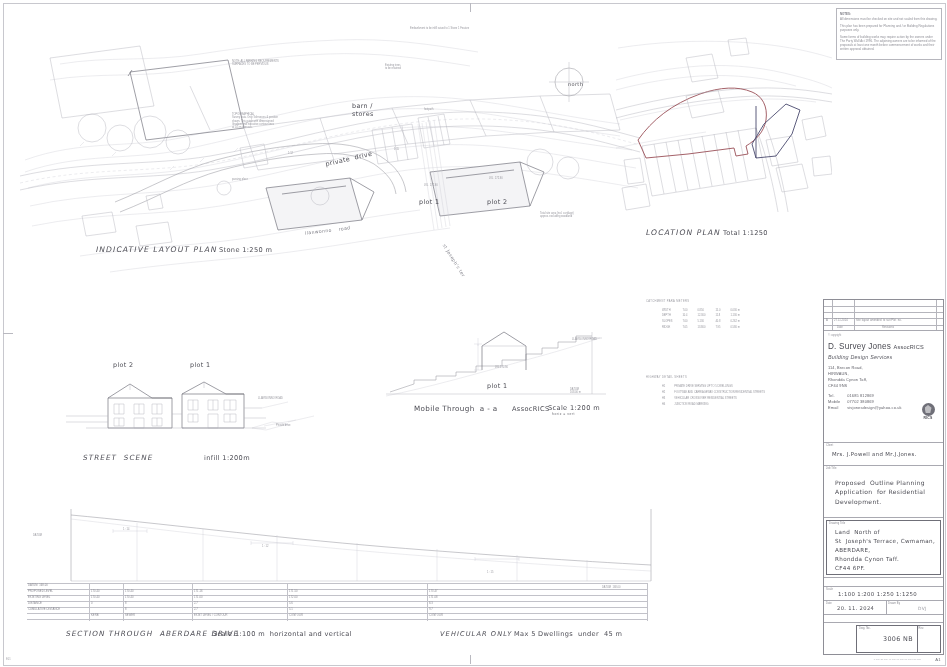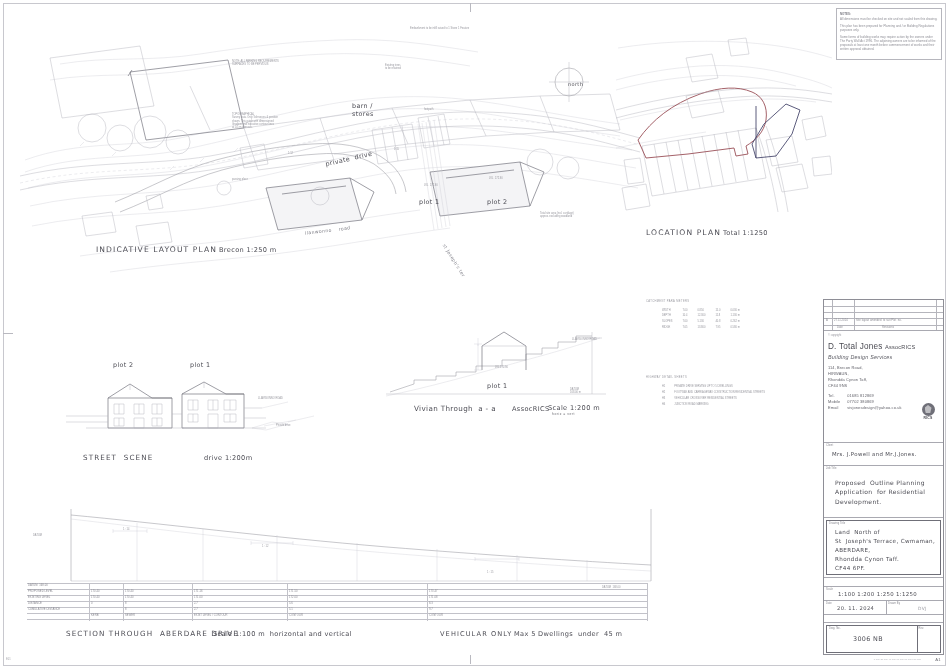--- a/index.html
+++ b/index.html
@@ -2,21 +2,21 @@
 <html><head>
 <meta charset="utf-8">
 <style>
   html,body{margin:0;padding:0;background:#ffffff;}
   body{width:947px;height:667px;overflow:hidden;
        font-family:"Liberation Sans","DejaVu Sans",sans-serif;color:#5a5a60;}
   #sheet{position:relative;width:947px;height:667px;background:#fff;}
 
   .abs{position:absolute;}
   .lbl{position:absolute;white-space:pre;color:#6b6b72;letter-spacing:.5px;}
-  .lbl.cap{letter-spacing:1.1px;}
+  .lbl.cap{letter-spacing:1.1px;font-style:italic;}
   .xtiny{font-size:2.6px;color:#97979e;letter-spacing:0;line-height:1.3;}
 
   
   .sheetborder{position:absolute;left:3px;top:3px;width:941px;height:661px;
      border:0.6px solid #c8c8ce;}
   .corner{position:absolute;background:#b9b9c0;}
 
   
   #titleblock{position:absolute;left:823px;top:299px;width:121px;height:356px;
      border:0.8px solid #8e8e96;background:#fff;box-sizing:border-box;}
@@ -208,21 +208,21 @@
 approx. excluding woodland</div>
   <div class="lbl xtiny" style="left:385px;top:64px;">Existing trees
 to be retained</div>
   <div class="lbl xtiny" style="left:410px;top:27px;">Embankment to be infill raised to 1 Stone 1 Feature</div>
   <div class="lbl xtiny" style="left:424px;top:108px;">footpath</div>
   <div class="lbl xtiny" style="left:288px;top:152px;">1:12</div>
   <div class="lbl xtiny" style="left:394px;top:148px;">1:15</div>
   <div class="lbl xtiny" style="left:232px;top:178px;">passing place</div>
 
   <div class="lbl handw t-plan cap" style="left:96px;top:245px;">INDICATIVE LAYOUT PLAN</div>
-  <div class="lbl handw t-scale" style="left:219px;top:246px;">Brecon 1:250 m</div>
+  <div class="lbl handw t-scale" style="left:219px;top:246px;">Stone 1:250 m</div>
 
   <svg class="abs" style="left:616px;top:28px;" width="216" height="185" viewBox="0 0 216 185">
     <g class="inkl">
       <path d="M0,52 C30,44 56,40 84,38 C120,36 150,40 180,48 C196,52 208,56 216,60"></path>
       <path d="M0,62 C30,54 56,50 84,48 C120,46 150,50 180,58"></path>
       <path d="M4,92 C40,84 70,78 104,74 C140,70 170,70 200,74"></path>
       <path d="M0,120 C30,114 60,108 90,104"></path>
       <path d="M2,20 C40,14 80,12 120,14 C160,16 190,22 216,30"></path>
     </g>
 
@@ -342,21 +342,21 @@
       <path d="M200,8 L216,8"></path>
       <path d="M0,64 L220,64"></path>
     </g>
   </svg>
   <div class="lbl handw t-plot" style="left:487px;top:382px;">plot 1</div>
   <div class="lbl xtiny" style="left:495px;top:366px;">LVL 172.90</div>
   <div class="lbl xtiny" style="left:572px;top:338px;">LLANWONNO ROAD</div>
   <div class="lbl xtiny" style="left:570px;top:388px;">DATUM
 168.00 m</div>
 
-  <div class="lbl handw t-sec" style="left:414px;top:404px;">Vivian Through  a - a</div>
+  <div class="lbl handw t-sec" style="left:414px;top:404px;">Mobile Through  a - a</div>
   <div class="lbl handw t-scale" style="left:512px;top:405px;">AssocRICS</div>
   <div class="lbl handw t-scale" style="left:548px;top:404px;">Scale 1:200 m</div>
   <div class="lbl t-micro" style="left:552px;top:412px;">horiz = vert</div>
 
   <svg class="abs" style="left:66px;top:378px;" width="260" height="62" viewBox="0 0 260 62">
 
     <g>
       <path class="bld" d="M42,50 L42,20 L64,6 L86,20 L106,20 L106,50 Z"></path>
       <path class="bld" d="M42,20 L106,20"></path>
       <path class="ink" d="M48,26 L58,26 L58,36 L48,36 Z"></path>
@@ -398,21 +398,21 @@
     <g class="inkl">
       <path d="M196,30 L222,24"></path>
       <path d="M222,44 L248,38"></path>
     </g>
   </svg>
   <div class="lbl handw t-plot" style="left:113px;top:361px;">plot 2</div>
   <div class="lbl handw t-plot" style="left:190px;top:361px;">plot 1</div>
   <div class="lbl xtiny" style="left:258px;top:397px;">LLANWONNO ROAD</div>
   <div class="lbl xtiny" style="left:276px;top:424px;">Private drive</div>
   <div class="lbl handw t-sec cap" style="left:83px;top:453px;">STREET  SCENE</div>
-  <div class="lbl handw t-scale" style="left:204px;top:454px;">drive 1:200m</div>
+  <div class="lbl handw t-scale" style="left:204px;top:454px;">infill 1:200m</div>
 
   <svg class="abs" style="left:27px;top:505px;" width="630" height="80" viewBox="0 0 630 80">
 
     <path class="ink2" d="M44,4 L44,76"></path>
     <path class="ink2" d="M624,4 L624,76"></path>
 
     <path class="ink2" d="M44,10 C130,18 240,32 360,42 C460,50 550,56 624,60"></path>
     <path class="inkl" d="M44,14 C130,24 240,38 360,48 C460,56 550,62 624,66"></path>
     <path class="ink" d="M44,76 L624,76"></path>
 
@@ -502,21 +502,21 @@
       <div class="cellt" style="left:2px;top:19.3px;">A</div>
       <div class="cellt" style="left:10px;top:19.3px;">27.11.2024</div>
       <div class="cellt" style="left:32px;top:19.3px;">Site layout amended  to suit Plot  no.</div>
       <div class="cellt" style="left:13px;top:25.6px;">Date</div>
       <div class="cellt" style="left:58px;top:25.6px;">Revisions</div>
     </div>
 
     <div class="tbrow" style="height:112px;position:relative;padding:3px 4px 0 4px;">
       <div class="xtiny" style="margin-bottom:5px;">© copyright</div>
       <div class="firmname">
-        <span>D. Total Jones</span>
+        <span>D. Survey Jones</span>
         <small>AssocRICS</small>
       </div>
       <div class="firmsub" style="margin-top:2.5px;">Building Design Services</div>
       <div class="addr" style="margin-top:5px;">
         <div>114, Brecon Road,</div>
         <div>HIRWAUN,</div>
         <div>Rhondda Cynon Taff,</div>
         <div>CF44 9NS</div>
       </div>
       <div class="contact" style="margin-top:4px;">
@@ -573,21 +573,21 @@
       <div class="tbsub">Date</div>
       <div class="tbval handw" style="top:4px;left:13px;font-size:5.2px;">20. 11. 2024</div>
       <div style="position:absolute;left:62px;top:0;bottom:0;border-left:0.6px solid #a9a9b1;"></div>
       <div class="tbsub" style="left:64px;">Drawn By</div>
       <div class="tbval handw" style="top:5px;left:94px;font-size:4.4px;color:#9a9aa2;">DVJ</div>
     </div>
 
     <div class="tbrow" style="height:8px;"></div>
 
     <div style="height:28px;position:relative;padding:2px;">
-      <div style="border:1px solid #6f6f78;height:100%;box-sizing:border-box;position:relative;">
+      <div style="border:1px solid #6f6f78;height:100%;box-sizing:border-box;position:relative;margin-left:30px;">
         <div class="tbsub">Dwg. No.</div>
         <div class="tbval handw" style="top:9px;left:26px;font-size:6.4px;">3006   NB</div>
         <div style="position:absolute;right:22px;top:0;bottom:0;border-left:1px solid #6f6f78;"></div>
         <div class="tbsub" style="left:auto;right:16px;">Rev.</div>
         <div class="tbval handw" style="top:9px;left:auto;right:6px;font-size:6px;"></div>
       </div>
     </div>
   </div>
 
   <div class="a1mark">A1</div>

